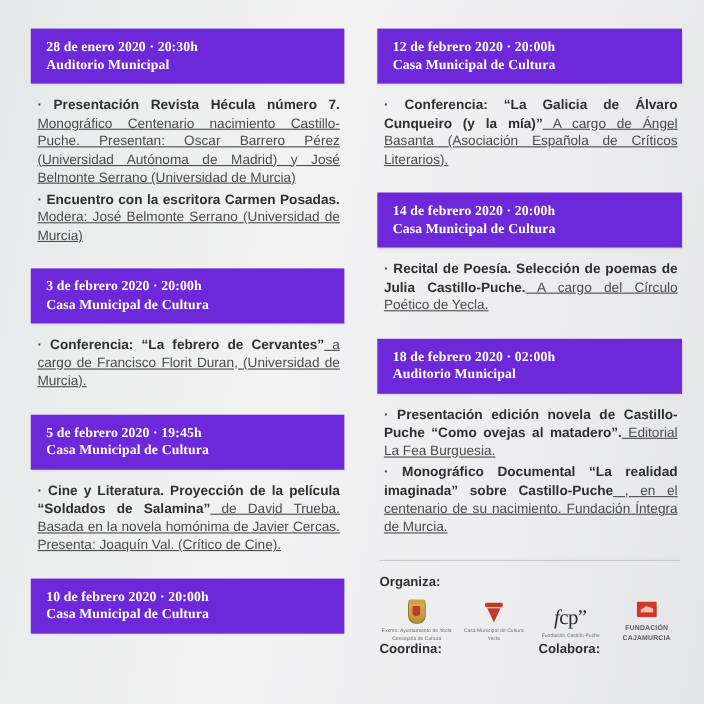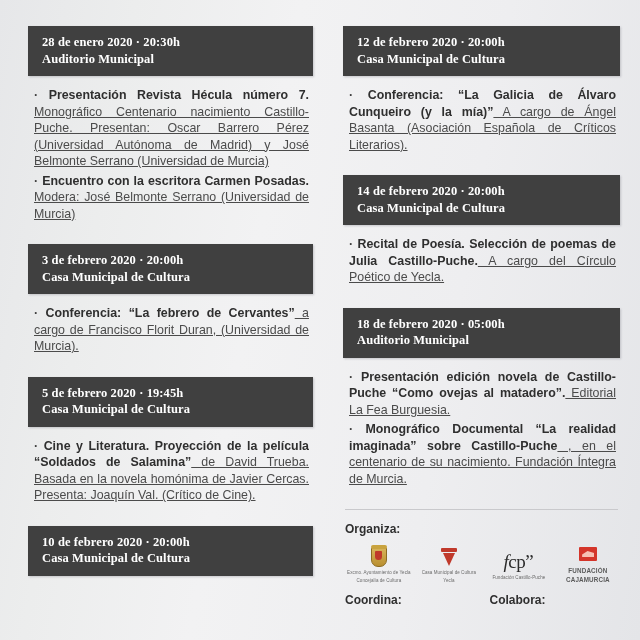--- a/index.html
+++ b/index.html
@@ -37,21 +37,21 @@
   .col-right {
     width: 277px;
     flex: 0 0 277px;
   }
 
   
   .event {
     margin-bottom: 2px;
   }
   .bar {
-    background: #404040;
+    background: #6d28d9;
     color: #ffffff;
     padding: 8px 12px 9px 14px;
     box-shadow: 1px 1px 2px rgba(120,120,130,0.35);
     margin-bottom: 11px;
   }
   .bar-line {
     font-family: "Liberation Serif", serif;
     font-weight: bold;
     font-size: 12.5px;
     letter-spacing: 0.1px;
@@ -98,21 +98,21 @@
   .heading {
     font-size: 12px;
     font-weight: bold;
     color: #2f2f2f;
     margin-bottom: 7px;
   }
   .logos {
     display: flex;
     align-items: flex-end;
     gap: 10px;
-    margin-bottom: 14px;
+    margin-bottom: 4px;
     padding-left: 4px;
   }
   .logo {
     flex: 1 1 0;
     text-align: center;
     min-width: 0;
   }
   .logo-mark {
     height: 22px;
     display: flex;
@@ -279,21 +279,21 @@
           <div class="bar">
             <div class="bar-line">14 de febrero 2020  ·  20:00h</div>
             <div class="bar-line">Casa Municipal de Cultura</div>
           </div>
           <div class="body">
             <div class="item"><span class="bullet">· </span><b>Recital de Poesía. Selección de poemas de Julia Castillo-Puche.</b><span class="light"> A cargo del Círculo Poético de Yecla.</span></div>
           </div>
         </div>
         <div class="event">
           <div class="bar">
-            <div class="bar-line">18 de febrero 2020  ·  05:00h</div>
+            <div class="bar-line">18 de febrero 2020  ·  02:00h</div>
             <div class="bar-line">Auditorio Municipal</div>
           </div>
           <div class="body">
             <div class="item"><span class="bullet">· </span><b>Presentación edición novela de Castillo-Puche “Como ovejas al matadero”.</b><span class="light"> Editorial La Fea Burguesia.</span></div>
             <div class="item"><span class="bullet">· </span><b>Monográfico Documental “La realidad imaginada” sobre Castillo-Puche</b><span class="light"> , en el centenario de su nacimiento. Fundación Íntegra de Murcia.</span></div>
           </div>
         </div>
       </div>
 
     <div class="divider"></div>

